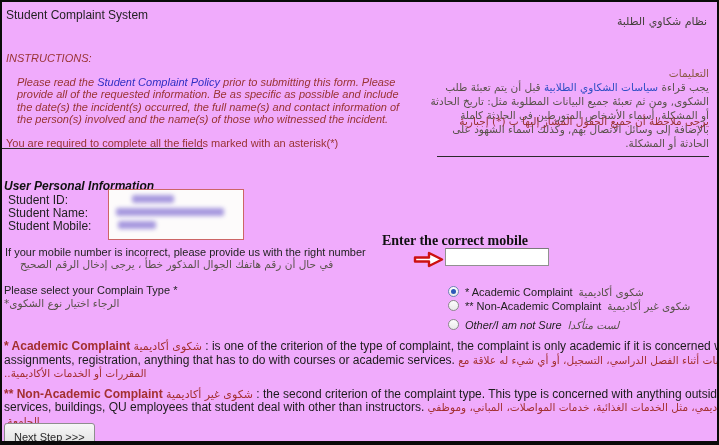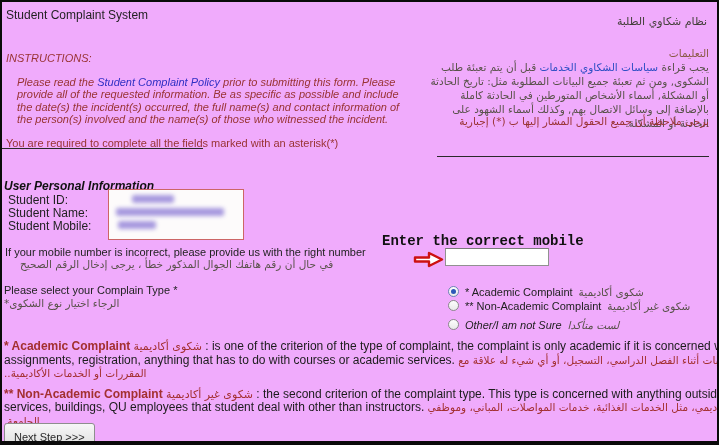--- a/index.html
+++ b/index.html
@@ -14,42 +14,42 @@
   .title-en{left:4px;top:6px;font-size:12px;color:#1f1f1f;}
   .title-ar{right:10px;top:13px;font-size:11px;color:#44403a;}
 
   .instr-en{left:4px;top:50px;width:418px;font-size:11px;line-height:12.5px;color:#993333;}
   .instr-en .hd{font-style:italic;}
   .instr-en .para{font-style:italic;margin:11px;}
   .policy-link{color:#2f2fc4;cursor:pointer;font-style:italic;}
   .asterisk-note{font-style:normal;margin-top:1px;color:#993333;}
 
   .instr-ar{right:8px;top:44px;width:286px;font-size:10.5px;line-height:14px;color:#59524a;text-align:right;}
-  .instr-ar .hd{color:#8a5a44;}
+  .instr-ar .hd{color:#8a5a44;margin-top:20px;}
   .policy-link-ar{color:#2f4fc4;cursor:pointer;}
   .note-ar{right:8px;top:113px;font-size:10.5px;color:#993333;}
 
   .hr{height:0;border-top:1px solid #2a2a2a;}
   .hr-left{left:0;top:146px;width:201px;}
   .hr-right{left:435px;top:154px;width:272px;}
 
   .upi-heading{left:2px;top:177px;font-size:12px;font-weight:bold;font-style:italic;color:#111;}
   .fld{font-size:12px;color:#222;left:6px;}
   .fld-id{top:191px;} .fld-name{top:204px;} .fld-mobile{top:217px;}
 
   .redbox{left:106px;top:187px;width:134px;height:49px;border:1px solid #cc6666;background:#fdfbfb;}
   .redact{position:absolute;background:#9180d8;filter:blur(2.2px);border-radius:2px;opacity:.8;}
   .redact.r1{left:23px;top:5px;width:42px;height:8px;}
   .redact.r2{left:7px;top:18px;width:108px;height:8px;}
   .redact.r3{left:9px;top:31px;width:38px;height:8px;}
 
   .mob-en{left:3px;top:244px;font-size:11px;color:#222;}
   .mob-ar{left:18px;top:256px;font-size:10.5px;color:#59524a;}
 
-  .prompt{left:380px;top:231px;font-family:Liberation Mono, monospace;font-size:14px;font-weight:600;color:#111;}
+  .prompt{left:380px;top:231px;font-family:Liberation Serif, serif;font-size:14px;font-weight:600;color:#111;}
   .arrow-wrap{left:411px;top:249px;width:31px;height:17px;}
   .mobile-input{left:443px;top:246px;width:98px;height:14px;border:1px solid #919191;border-top-color:#7a7a7a;font-size:11px;padding:1px 2px;background:#fff;}
 
   .ct-en{left:2px;top:282px;font-size:11px;color:#222;}
   .ct-ar{left:2px;top:295px;font-size:10.5px;color:#59524a;}
 
   .radio-row{left:446px;height:13px;display:flex;align-items:center;gap:6px;font-size:11px;color:#222;}
   .rr1{top:283px;} .rr2{top:297px;} .rr3{top:316px;font-style:italic;}
   .radio{width:11px;height:11px;border:1px solid #8a8a8a;border-radius:50%;background:linear-gradient(#fdfdfd,#e9e9e9);box-sizing:border-box;position:relative;flex:0 0 auto;}
   .radio.checked{border-color:#6d86b5;}
@@ -75,21 +75,21 @@
   <div class="abs title-ar ar">نظام شكاوي الطلبة</div>
 
   <div class="abs instr-en">
     <div class="hd">INSTRUCTIONS:</div>
     <p class="para"><span>Please read the </span><a class="policy-link">Student Complaint Policy</a><span> prior to submitting this form. Please provide all of the requested information. Be as specific as possible and include the date(s) the incident(s) occurred, the full name(s) and contact information of the person(s) involved and the name(s) of those who witnessed the incident.</span></p>
     <div class="asterisk-note">You are required to complete all the fields marked with an asterisk(*)</div>
   </div>
 
   <div class="abs instr-ar ar">
     <div class="hd">التعليمات</div>
-    <span>يجب قراءة </span><a class="policy-link-ar">سياسات الشكاوي الخدمات</a><span> قبل أن يتم تعبئة طلب الشكوى, ومن ثم تعبئة جميع البيانات المطلوبة مثل: تاريخ الحادثة أو المشكلة, أسماء الأشخاص المتورطين في الحادثة كاملة بالإضافة إلى وسائل الاتصال بهم, وكذلك أسماء الشهود على الحادثة أو المشكلة.</span>
+    <span>يجب قراءة </span><a class="policy-link-ar">سياسات الشكاوي الطلابية</a><span> قبل أن يتم تعبئة طلب الشكوى, ومن ثم تعبئة جميع البيانات المطلوبة مثل: تاريخ الحادثة أو المشكلة, أسماء الأشخاص المتورطين في الحادثة كاملة بالإضافة إلى وسائل الاتصال بهم, وكذلك أسماء الشهود على الحادثة أو المشكلة.</span>
   </div>
   <div class="abs note-ar ar">يرجى ملاحظة أن جميع الحقول المشار إليها ب (*) إجبارية</div>
 
   <div class="abs hr hr-left"></div>
   <div class="abs hr hr-right"></div>
 
   <div class="abs upi-heading">User Personal Information</div>
   <div class="abs fld fld-id">Student ID:</div>
   <div class="abs fld fld-name">Student Name:</div>
   <div class="abs fld fld-mobile">Student Mobile:</div>

